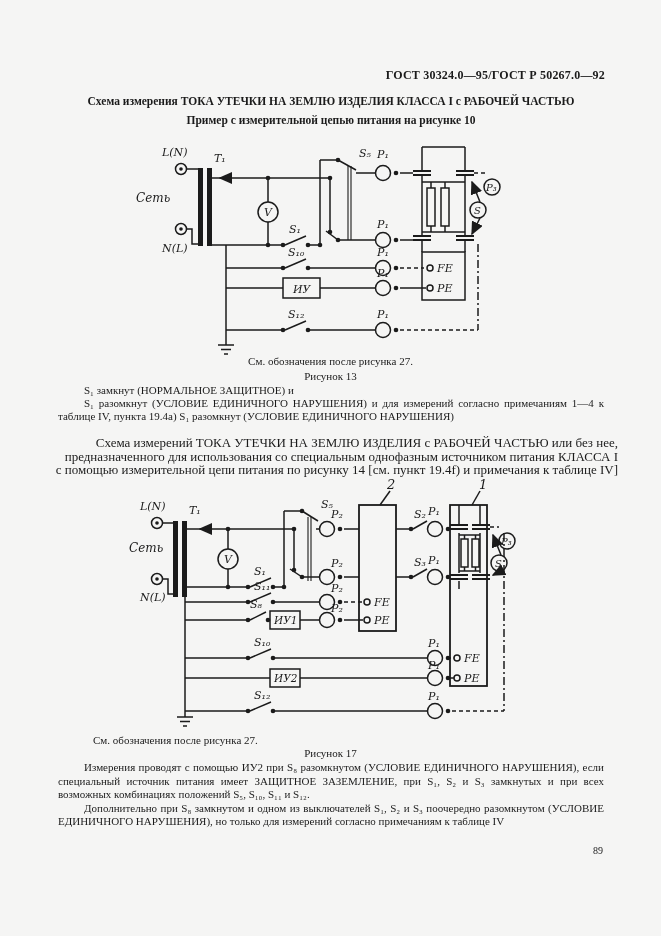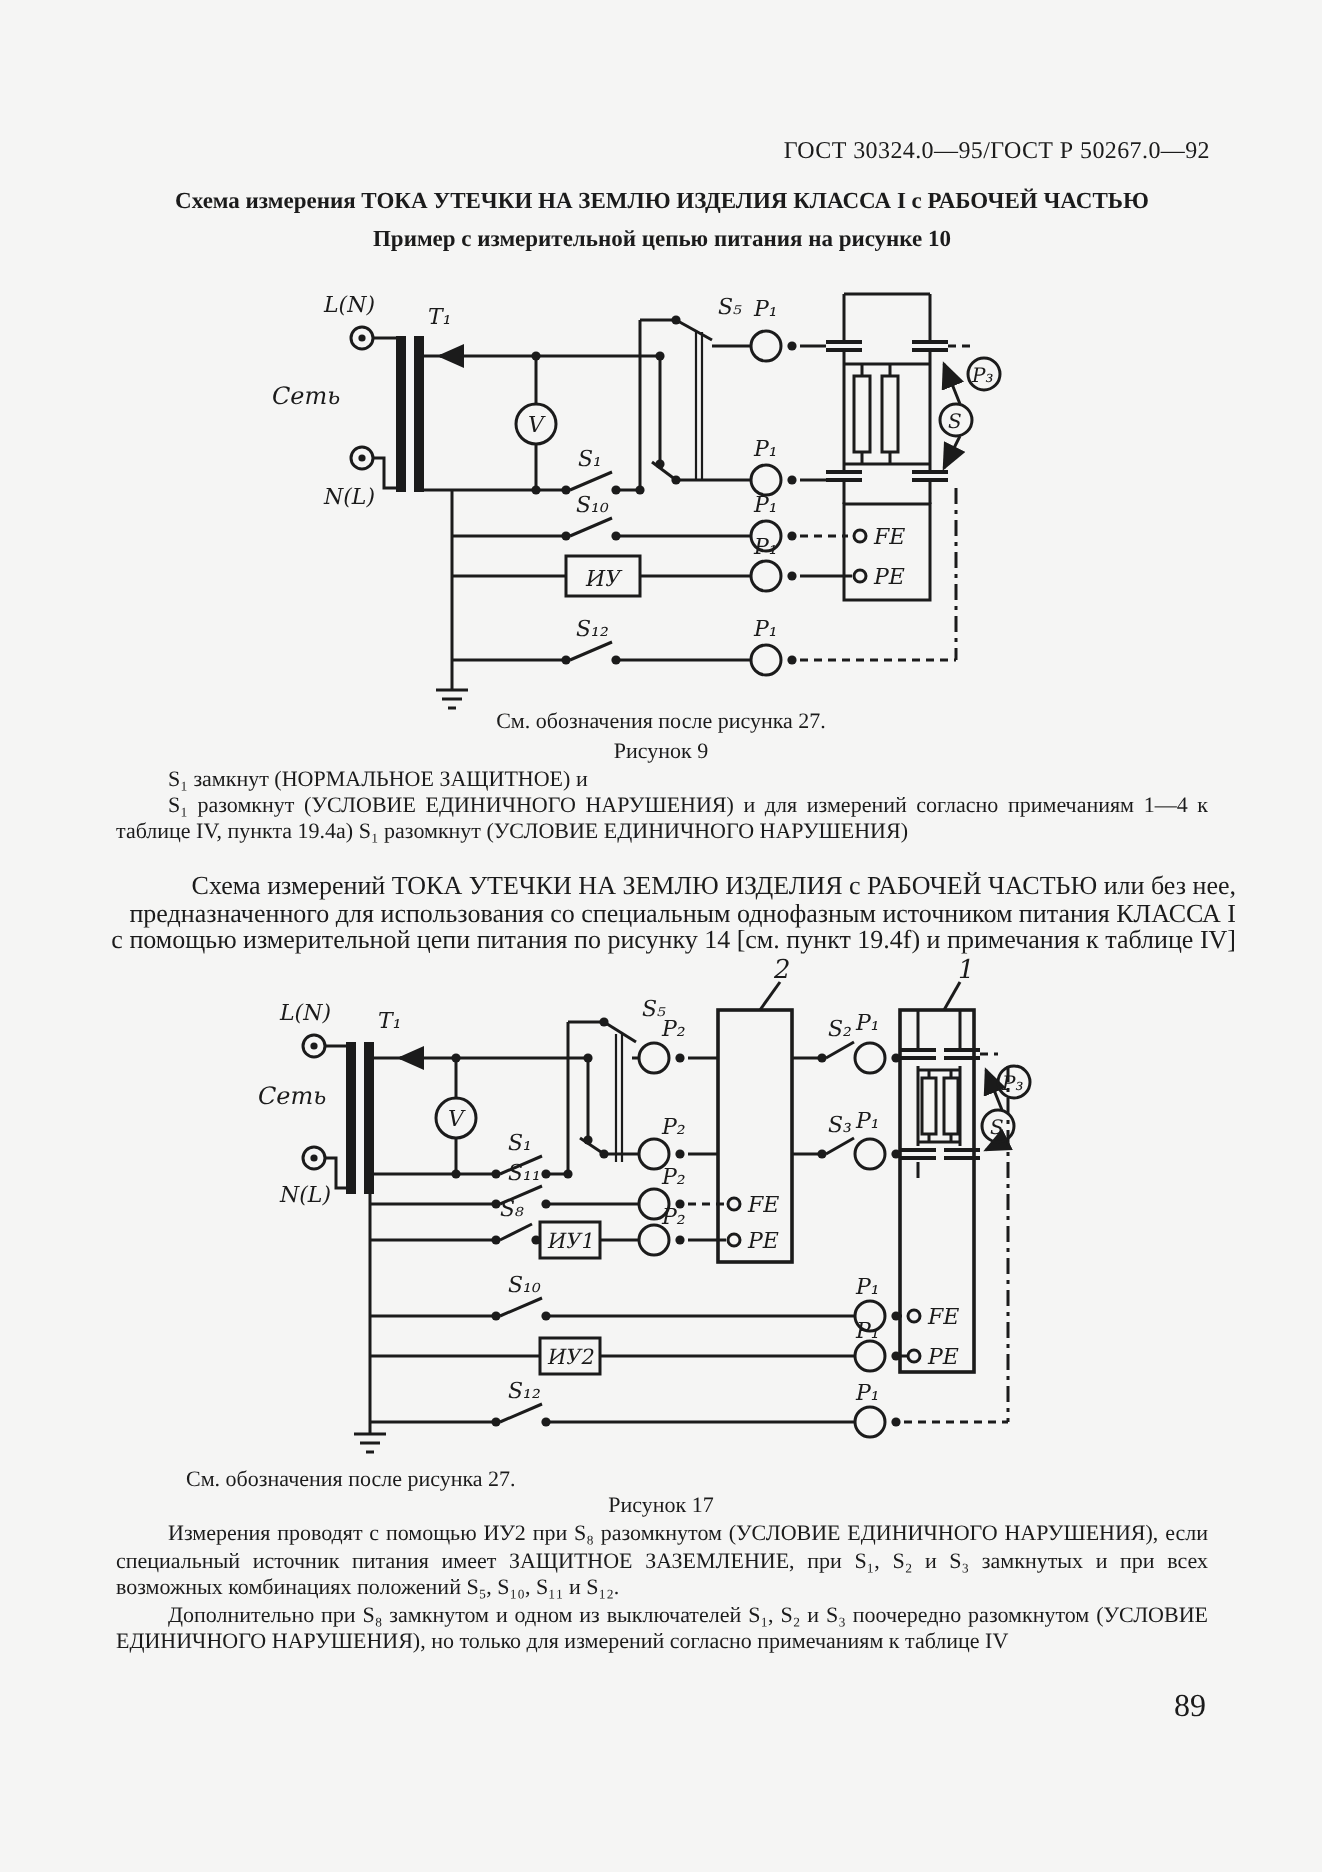--- a/index.html
+++ b/index.html
@@ -5,34 +5,34 @@
   html,body{margin:0;padding:0;}
   body{
     width:661px;height:936px;
     background:#f5f5f4;
     font-family:"Liberation Serif", serif;
     color:#1b1b1b;
     position:relative;
     overflow:hidden;
   }
   .abs{position:absolute;}
-  .header{top:68px;right:56px;font-weight:normal;font-size:12px;letter-spacing:.2px;}
+  .header{top:68px;right:56px;font-weight:bold;font-size:12px;letter-spacing:.2px;}
   .title1{top:94px;left:58px;width:546px;text-align:center;font-weight:bold;font-size:11.5px;line-height:14px;}
   .title1 .sub{margin-top:5px;text-align:center;}
   .seefig{width:661px;text-align:center;font-size:11px;left:0;}
   .see16{top:355px;}
   .cap16{top:370px;}
   .see17{top:734px;left:93px;width:auto;text-align:left;}
   .cap17{top:747px;}
   .notes{left:58px;width:546px;font-size:11px;text-align:justify;}
   .notes16{top:384px;line-height:13px;}
   .notes17{top:761px;line-height:13.5px;}
   .notes p{margin:0;text-indent:26px;}
   .title2{top:436px;left:44px;width:574px;text-align:right;font-weight:normal;font-size:13px;line-height:13.5px;}
-  .pagenum{top:845px;right:58px;font-size:16px;}
+  .pagenum{top:845px;right:58px;font-size:10px;}
   svg text{font-family:"DejaVu Serif","Liberation Serif",serif;font-style:italic;fill:#1b1b1b;}
   .fig-svg{position:absolute;left:128px;}
   #fig16svg{top:142px;}
   #fig17svg{top:477px;}
 </style>
 </head>
 <body>
 
 <div class="abs header">ГОСТ 30324.0—95/ГОСТ Р 50267.0—92</div>
 
@@ -160,21 +160,21 @@
     <text x="249" y="135">P₁</text>
     <text x="249" y="176">P₁</text>
     <text x="358" y="49" font-size="10">P₃</text>
     <text x="346" y="72" font-size="10">S</text>
     <text x="309" y="130">FE</text>
     <text x="309" y="150">PE</text>
   </g>
 </svg>
 
 <div class="abs seefig see16">См. обозначения после рисунка 27.</div>
-<div class="abs seefig cap16">Рисунок 9</div>
+<div class="abs seefig cap16">Рисунок 13</div>
 
 <div class="abs notes notes16">
   <p>S₁ замкнут (НОРМАЛЬНОЕ ЗАЩИТНОЕ) и</p>
   <p>S₁ разомкнут (УСЛОВИЕ ЕДИНИЧНОГО НАРУШЕНИЯ) и для измерений согласно примечаниям 1—4 к таблице IV, пункта 19.4а) S₁ разомкнут (УСЛОВИЕ ЕДИНИЧНОГО НАРУШЕНИЯ)</p>
 </div>
 
 <div class="abs title2">
   <div>Схема измерений ТОКА УТЕЧКИ НА ЗЕМЛЮ ИЗДЕЛИЯ с РАБОЧЕЙ ЧАСТЬЮ или без нее,</div>
   <div>предназначенного для использования со специальным однофазным источником питания КЛАССА I</div>
   <div>с помощью измерительной цепи питания по рисунку 14 [см. пункт 19.4f) и примечания к таблице IV]</div>

